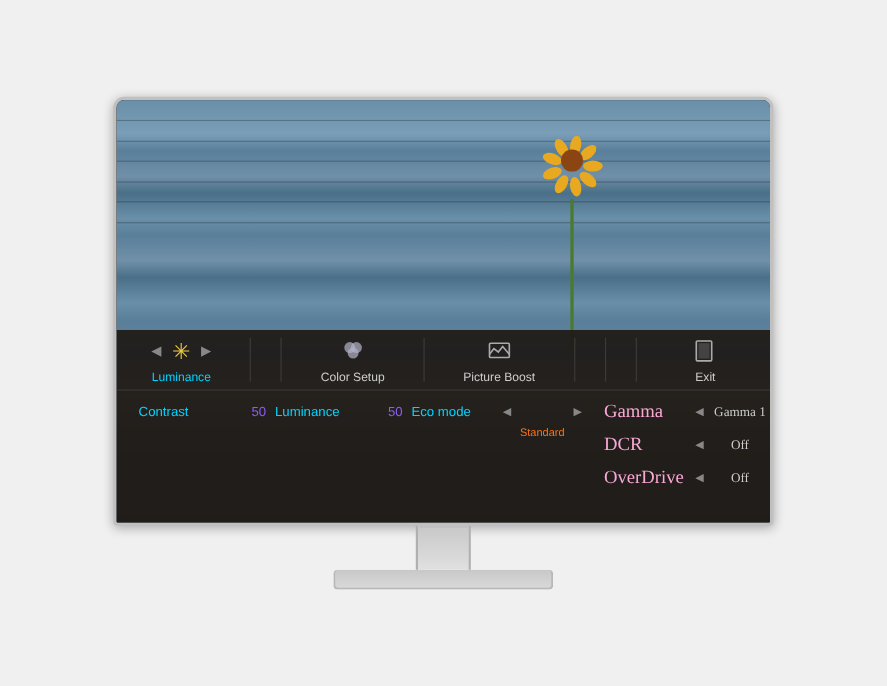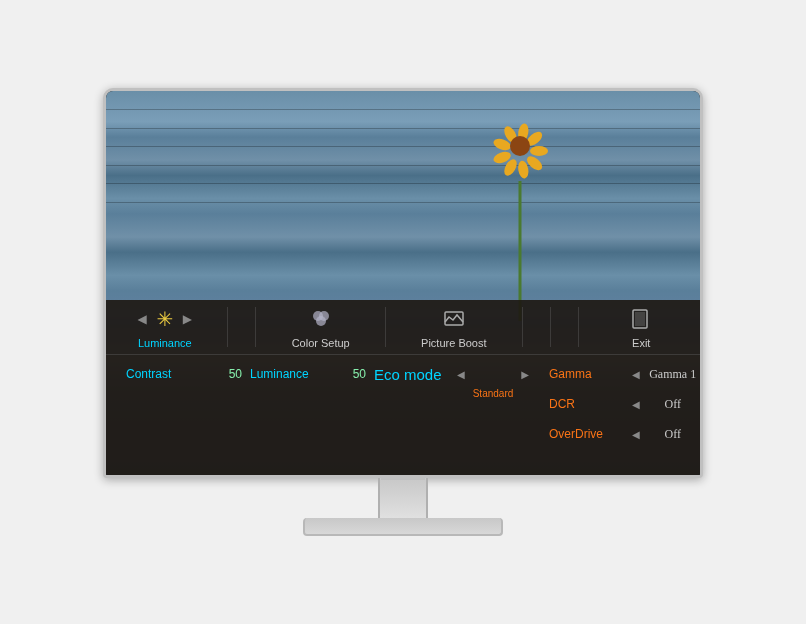--- a/index.html
+++ b/index.html
@@ -211,51 +211,52 @@
       overflow: hidden;
     }
 
     .osd-bar {
       height: 100%;
       background: #00aadd;
       border-radius: 4px;
     }
 
     .osd-value {
-      color: #86efac;
+      color: #8b5cf6;
       font-size: 12px;
       width: 25px;
       text-align: right;
       flex-shrink: 0;
     }
 
     .osd-arrow {
       color: #888;
       font-size: 10px;
       cursor: pointer;
     }
 
     .osd-select-label {
       color: #00d4ff;
-      font-size: 15px;
+      font-size: 12px;
       width: 75px;
       flex-shrink: 0;
     }
 
     .osd-select-value {
       color: #f97316;
       font-size: 10px;
       margin-top: 39px;
     }
 
     .osd-right-label {
-      color: #f97316;
-      font-size: 12px;
+      color: #f9a8d4;
+      font-size: 17px;
       width: 75px;
       flex-shrink: 0;
+      font-family: Liberation Serif, serif;
     }
 
     .osd-right-value {
       color: #cccccc;
       font-size: 12px;
       min-width: 50px;
       text-align: center;
       font-family: Liberation Serif, serif;
     }
 

